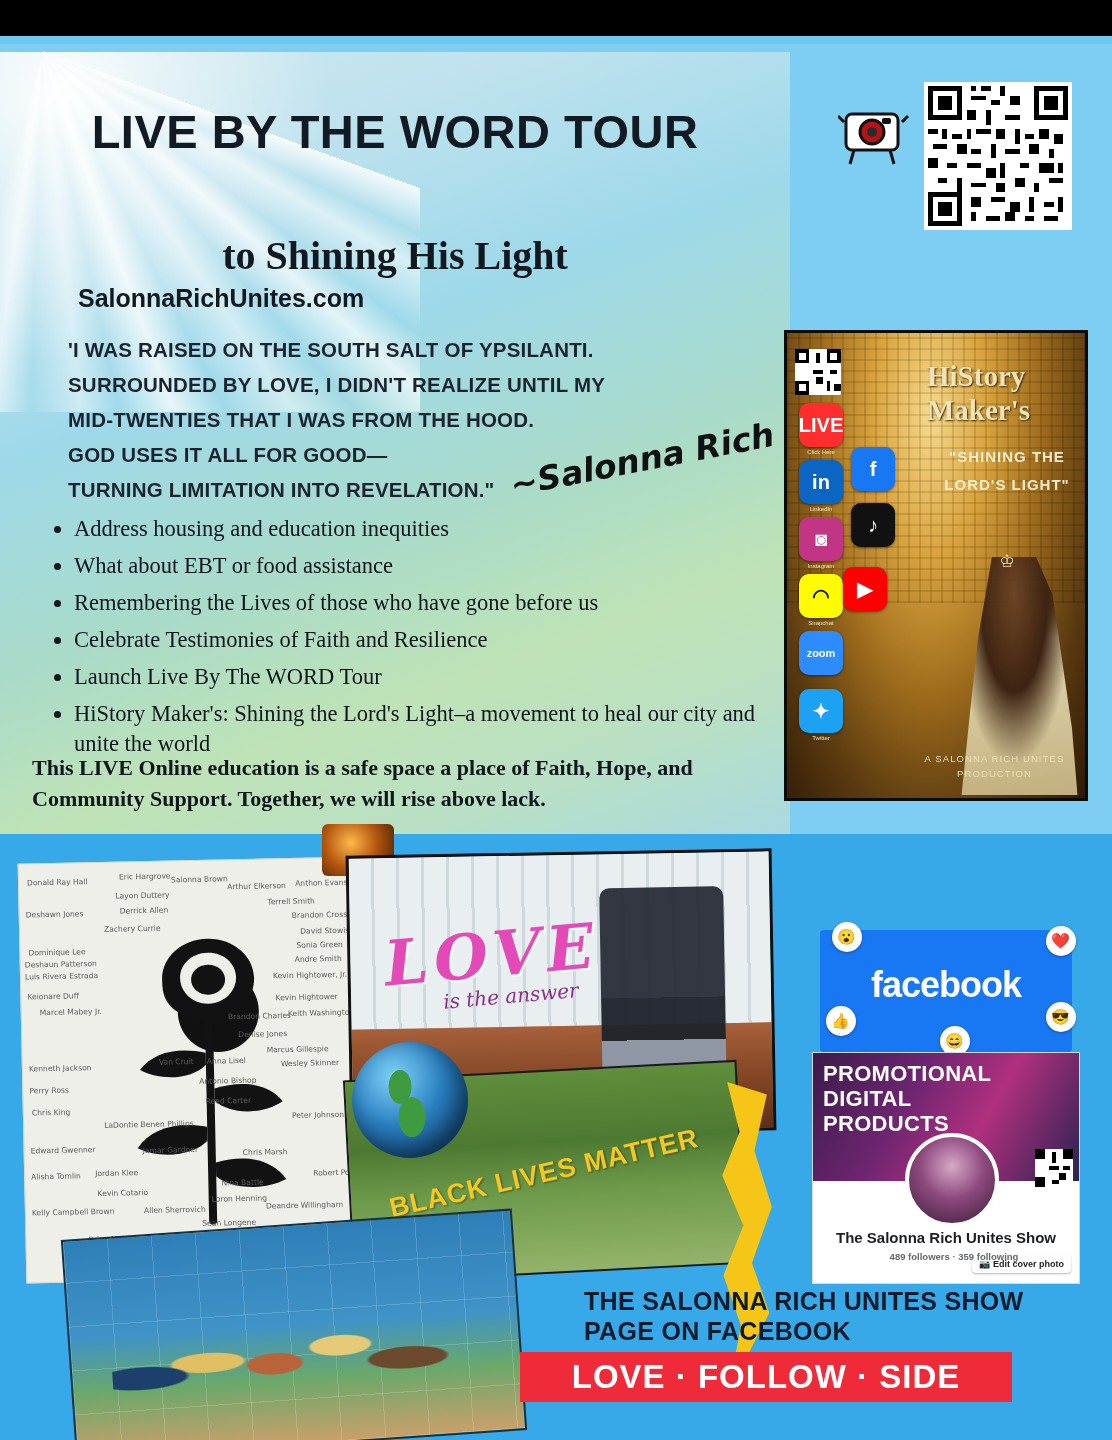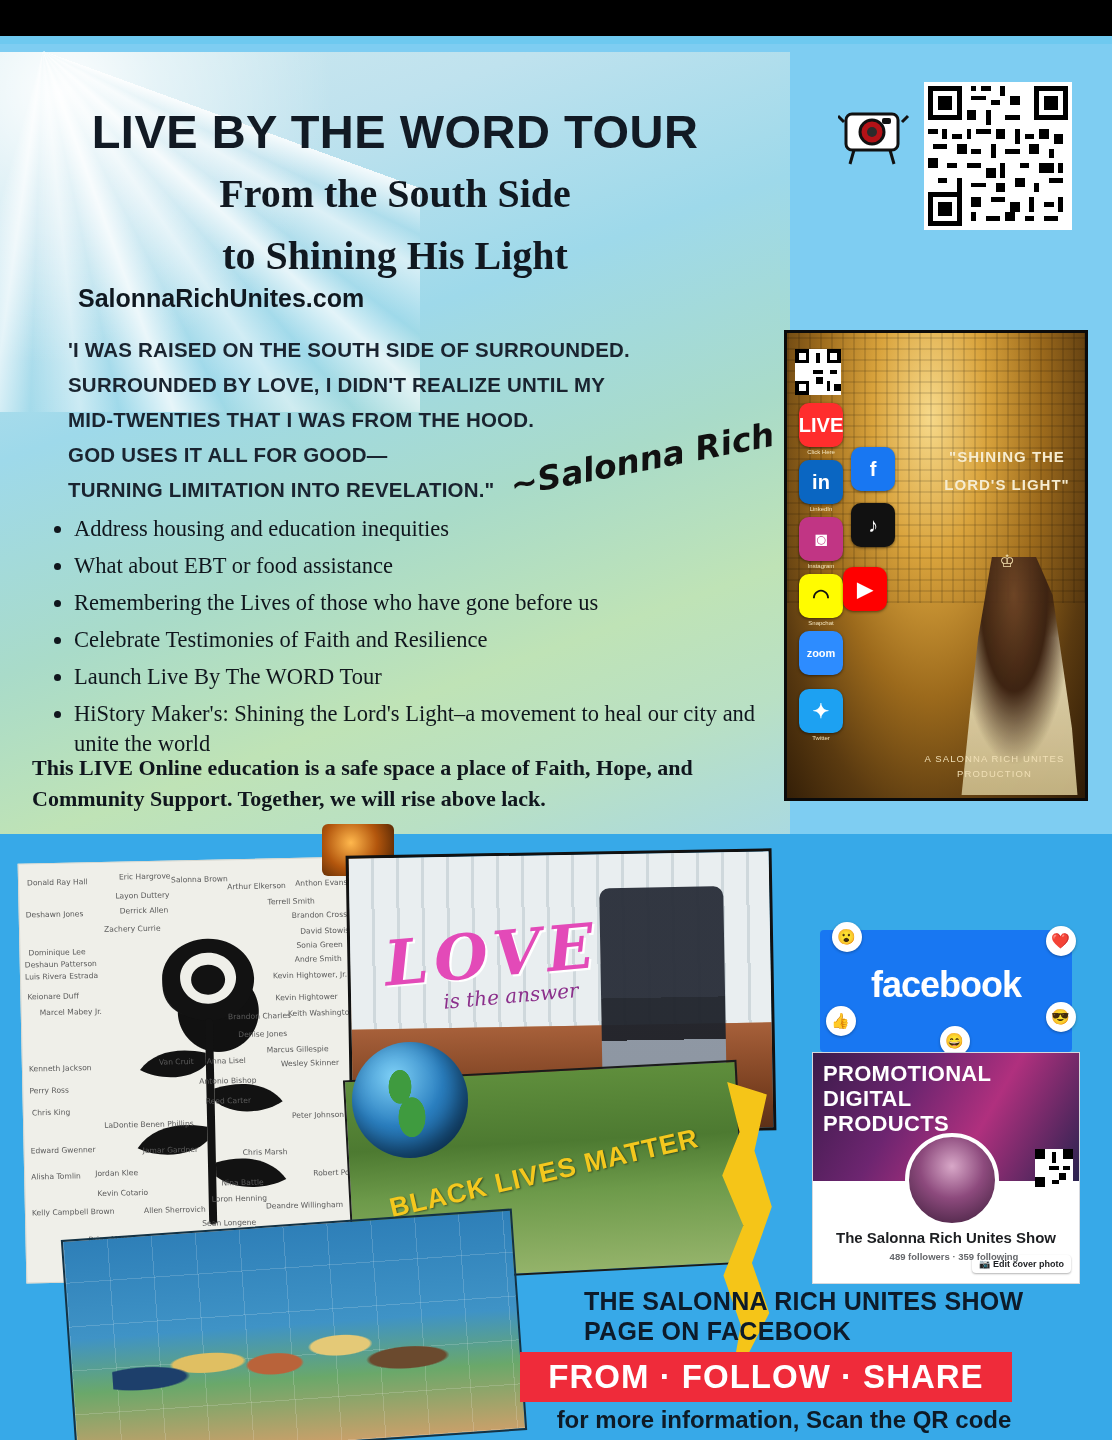--- a/index.html
+++ b/index.html
@@ -335,26 +335,25 @@
 </head>
 <body>
 
 <div class="page">
 
   <div class="top-band">
     <div class="left-panel">
       <div class="rays"></div>
 
       <div class="title">LIVE BY THE WORD TOUR</div>
-      <div class="sub1">From the South Side</div>
       <div class="sub2">to Shining His Light</div>
       <div class="website">SalonnaRichUnites.com</div>
 
       <div class="quote">
-        <div>'I WAS RAISED ON THE SOUTH SIDE OF SURROUNDED.</div>
+        <div>'I WAS RAISED ON THE SOUTH SALT OF YPSILANTI.</div>
         <div>SURROUNDED BY LOVE, I DIDN'T REALIZE UNTIL MY</div>
         <div>MID-TWENTIES THAT I WAS FROM THE HOOD.</div>
         <div>GOD USES IT ALL FOR GOOD—</div>
         <div>TURNING LIMITATION INTO REVELATION."</div>
       </div>
       <div class="signature">~Salonna Rich</div>
 
       <ul class="bullets">
         <li>Address housing and education inequities</li>
         <li>What about EBT or food assistance</li>
@@ -464,20 +463,24 @@
             <rect x="6" y="8" width="2" height="2"></rect>
               <rect x="10" y="6" width="2" height="1"></rect>
             <rect x="9" y="9" width="1" height="3"></rect>
               <rect x="11" y="10" width="2" height="2"></rect>
           </g>
         </svg>
       </div>
 
       <div class="poster-person"></div>
 
+      <div class="poster-title">
+        <div>HiStory</div>
+        <div>Maker's</div>
+      </div>
       <div class="poster-sub">
         <div>"SHINING THE</div>
         <div>LORD'S LIGHT"</div>
       </div>
       <div class="poster-crown">♔</div>
       <div class="poster-prod">
         <div>A SALONNA RICH UNITES</div>
         <div>PRODUCTION</div>
       </div>
 
@@ -655,18 +658,17 @@
       <div class="promo-name">The Salonna Rich Unites Show</div>
       <div class="promo-stats">489 followers · 359 following</div>
     </div>
 
     <div class="fb-headline">
       <div>THE SALONNA RICH UNITES SHOW</div>
       <div>PAGE ON FACEBOOK</div>
     </div>
 
     <div class="lfs-bar">
-      <span>FROM · FOLLOW · SHARE</span>
-    </div>
-
-    <div class="scan-line">for more information, Scan the QR code</div>
+      <span>LOVE · FOLLOW · SIDE</span>
+    </div>
+
   </div>
 </div>
 
 </body></html>

